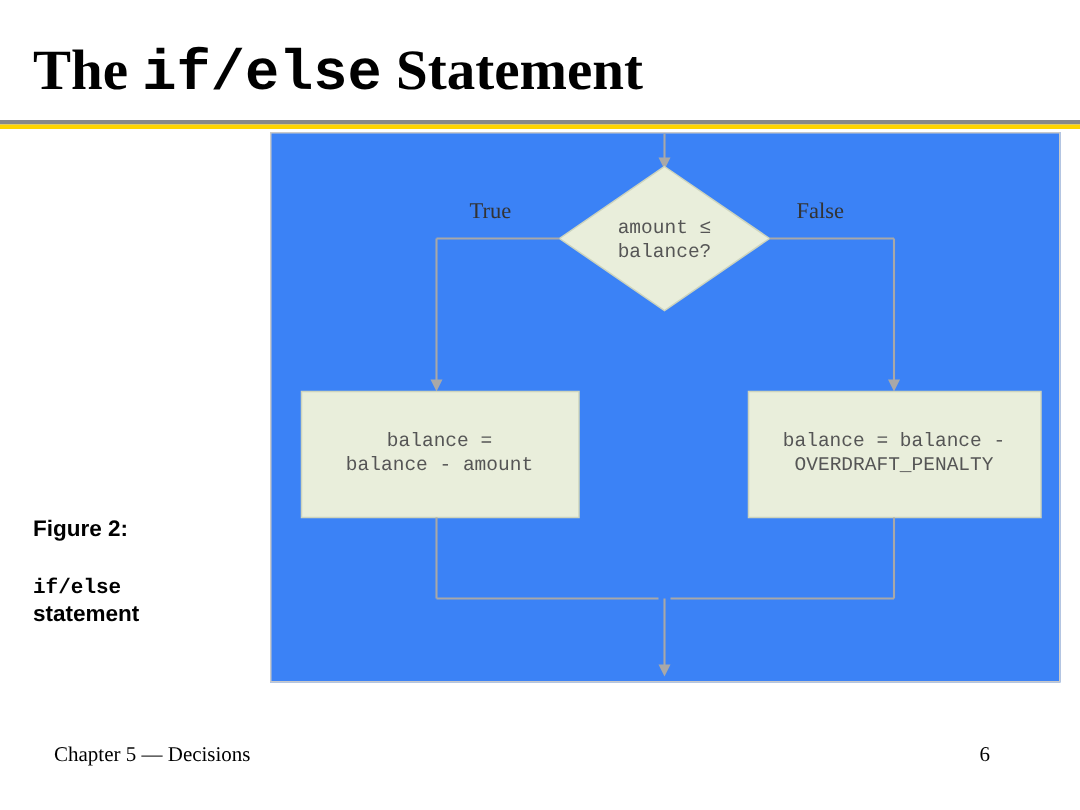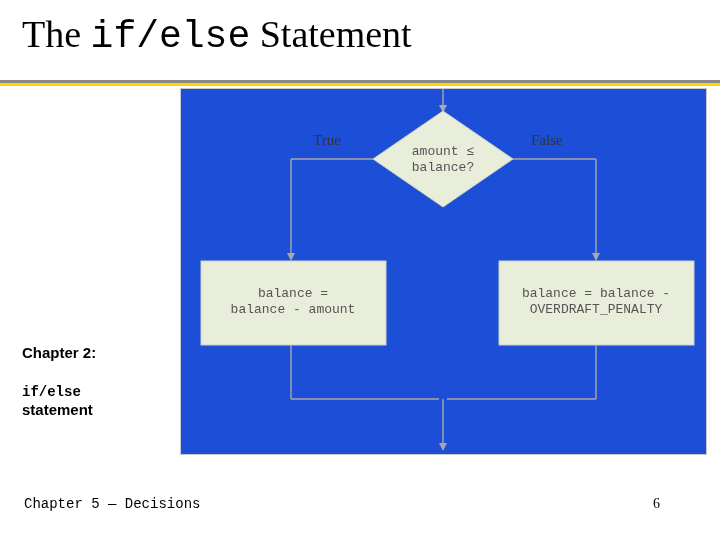--- a/index.html
+++ b/index.html
@@ -1,24 +1,24 @@
 <!DOCTYPE html>
 <html><head>
 <meta charset="utf-8">
 <style>
   html,body{margin:0;padding:0;width:720px;height:540px;background:#fff;font-family:Georgia,'Times New Roman',serif;color:#000;overflow:hidden}
   .slide{position:relative;width:720px;height:540px}
-  .title{position:absolute;left:22px;top:12px;font-family:'Comic Sans MS','Chalkboard SE',cursive;font-size:38px;font-weight:400}
+  .title{position:absolute;left:22px;top:25px;font-family:'Comic Sans MS','Chalkboard SE',cursive;font-size:38px;font-weight:700}
   .title .mono{font-family:'Courier New',monospace;font-size:38px}
   .rule-gray{position:absolute;left:0;top:80px;width:720px;height:3px;background:#888}
   .rule-yellow{position:absolute;left:0;top:83px;width:720px;height:3px;background:#ffd400}
-  .diagram{position:absolute;left:180px;top:88px;width:525px;height:365px;border:1px solid #c9c9c9;background:#1d4ed8}
+  .diagram{position:absolute;left:180px;top:88px;width:525px;height:365px;border:1px solid #c9c9c9;background:#3b82f6}
   .caption{position:absolute;left:22px;top:344px;width:150px;font-family:Arial,Helvetica,sans-serif;font-size:15px;font-weight:700;line-height:1.25}
   .caption .mono{font-family:'Courier New',monospace;font-size:14px}
-  .footer-left{position:absolute;left:24px;bottom:28px;font-family:Liberation Mono, monospace;font-size:14px}
+  .footer-left{position:absolute;left:36px;bottom:28px;font-family:Liberation Serif, serif;font-size:14px}
   .footer-right{position:absolute;right:60px;bottom:28px;font-family:'Comic Sans MS',cursive;font-size:14px}
   
   .edge{stroke:#a8a8a8;stroke-width:1.4;fill:none}
   .node-diamond{fill:#e9eedb;stroke:#cdd4bd;stroke-width:1}
   .node-box{fill:#e9eedb;stroke:#cdd4bd;stroke-width:1}
   .dtxt{font-family:'Courier New',monospace;font-size:13px;fill:#555;text-anchor:middle}
   .lbl{font-family:Georgia,serif;font-size:15px;fill:#333}
   .arrow{fill:#a8a8a8}
 </style>
 </head>
@@ -63,21 +63,21 @@
 
       <line class="edge" x1="415" y1="256" x2="415" y2="310"></line>
       <line class="edge" x1="415" y1="310" x2="266" y2="310"></line>
 
       <line class="edge" x1="262" y1="310" x2="262" y2="358"></line>
       <polygon class="arrow" points="262,362 258,354 266,354"></polygon>
     </svg>
   </div>
 
   <div class="caption">
-    <span>Chapter 2:</span><br>
+    <span>Figure 2:</span><br>
     <br>
     <span class="mono">if/else</span><br>
     <span>statement</span>
   </div>
 
   <div class="footer-left">Chapter 5 — Decisions</div>
   <div class="footer-right">6</div>
 
 </div>
 

